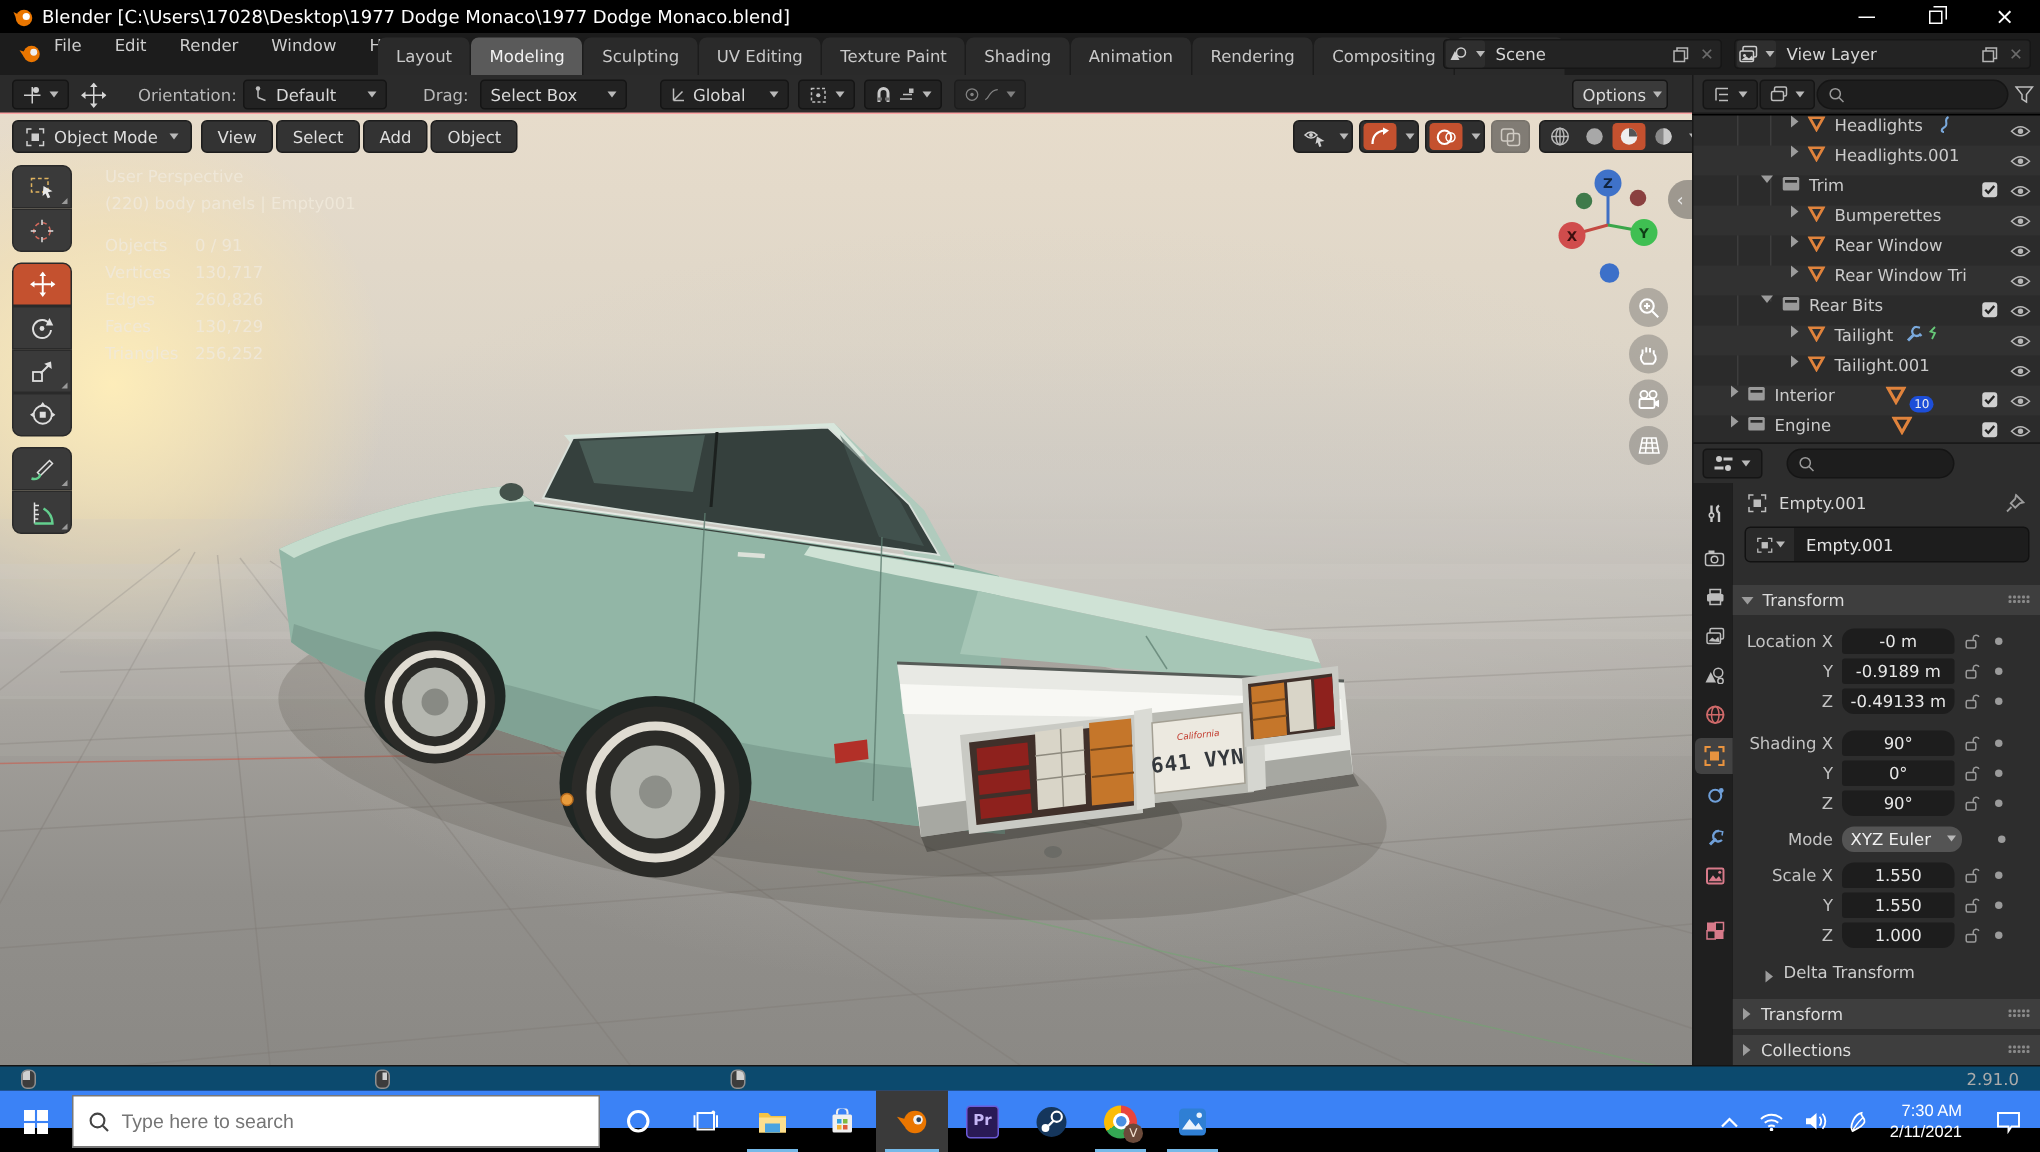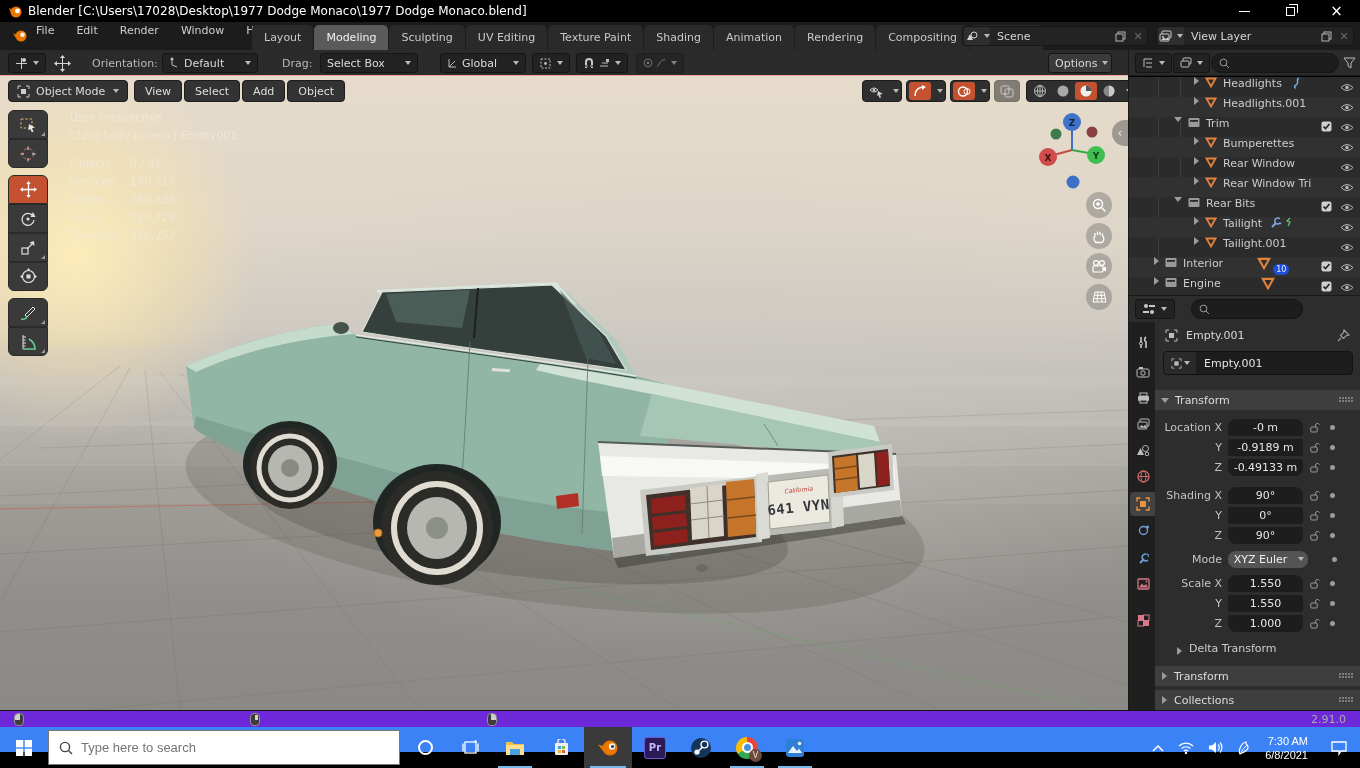--- a/index.html
+++ b/index.html
@@ -83,21 +83,21 @@
   .pfield.mid{border-radius:2px}
   .pdrop{width:80px;height:17px;background:#545454;border-radius:8px;color:#f0f0f0;display:flex;align-items:center;justify-content:center;flex:none}
   .plock{margin-left:7px;flex:none;display:flex}
   .adot{width:5px;height:5px;border-radius:50%;background:#9b9b9b;margin-left:10px}
   .phdr{position:absolute;left:0;width:205px;height:20px;background:#3e3e3e;display:flex;align-items:center;color:#dcdcdc}
   .phdr .tw{margin:0 6px}
   .grip{position:absolute;right:6px;display:grid;grid-template-columns:repeat(5,3px);grid-auto-rows:3px}
   .grip i{width:1.5px;height:1.5px;background:#8a8a8a;border-radius:50%}
   .subhdr{position:absolute;display:flex;align-items:flex-end;color:#cdcdcd}
   
-  #statusbar{position:absolute;left:0;top:710px;width:1360px;height:17px;background:#6d28d9;border-top:1px solid #141414;color:#ababab}
+  #statusbar{position:absolute;left:0;top:710px;width:1360px;height:17px;background:#0c4a6e;border-top:1px solid #141414;color:#ababab}
   .mouse{position:absolute;top:2px;width:10px;height:13px;border:1px solid #8f8f8f;border-radius:4px;background:#3c3c3c;overflow:hidden}
   .mouse i{position:absolute;background:#d0d0d0}
   #sb-version{position:absolute;right:14px;top:2px}
   
   #taskbar{position:absolute;left:0;top:727px;width:1360px;height:25px;background:#3b82f6;color:#fff}
   .tslot{position:absolute;top:0;height:41px;display:flex;align-items:center;justify-content:center}
   .tslot.open:after{content:"";position:absolute;left:6px;right:6px;bottom:0;height:2px;background:#76b9e8}
   .tslot.focused{background:#3a3a3a}
   #tb-search{position:absolute;left:48px;top:3px;width:352px;height:35px;background:#fff;border:1px solid #777;display:flex;align-items:center;padding:0 10px;gap:8px}
   #tb-search input{border:none;outline:none;background:transparent;font-size:13px;color:#444;font-family:"Liberation Sans",sans-serif;width:270px}
@@ -1191,21 +1191,21 @@
       <svg width="15" height="13" viewBox="0 0 15 13">
           <path d="M1,4.5 H4 L8,1 V12 L4,8.5 H1 Z" fill="#fff"></path>
           <path d="M10,3.5 a4.5,4.5 0 0 1 0,6 M12,1.5 a7.5,7.5 0 0 1 0,10" fill="none" stroke="#fff" stroke-width="1.2"></path>
         </svg>
       <svg width="14" height="14" viewBox="0 0 14 14">
           <path d="M3,13 C1,10 4,2 9,1 C8,4 12,4 11,7 C10,10 5,12 3,13 Z" fill="none" stroke="#fff" stroke-width="1.2"></path>
           <path d="M3,13 C5,9 8,6 10,4" fill="none" stroke="#fff"></path>
         </svg>
       <div id="clock">
         <div>7:30 AM</div>
-        <div>6/8/2021</div>
+        <div>2/11/2021</div>
       </div>
       <svg width="18" height="16" viewBox="0 0 18 16" style="margin-left:8px">
           <path d="M2,2 H16 V11 H11 L9,14 V11 H2 Z" fill="none" stroke="#fff" stroke-width="1.3"></path>
         </svg>
     </div>
   </div>
 
 </div>
 
 </body></html>

